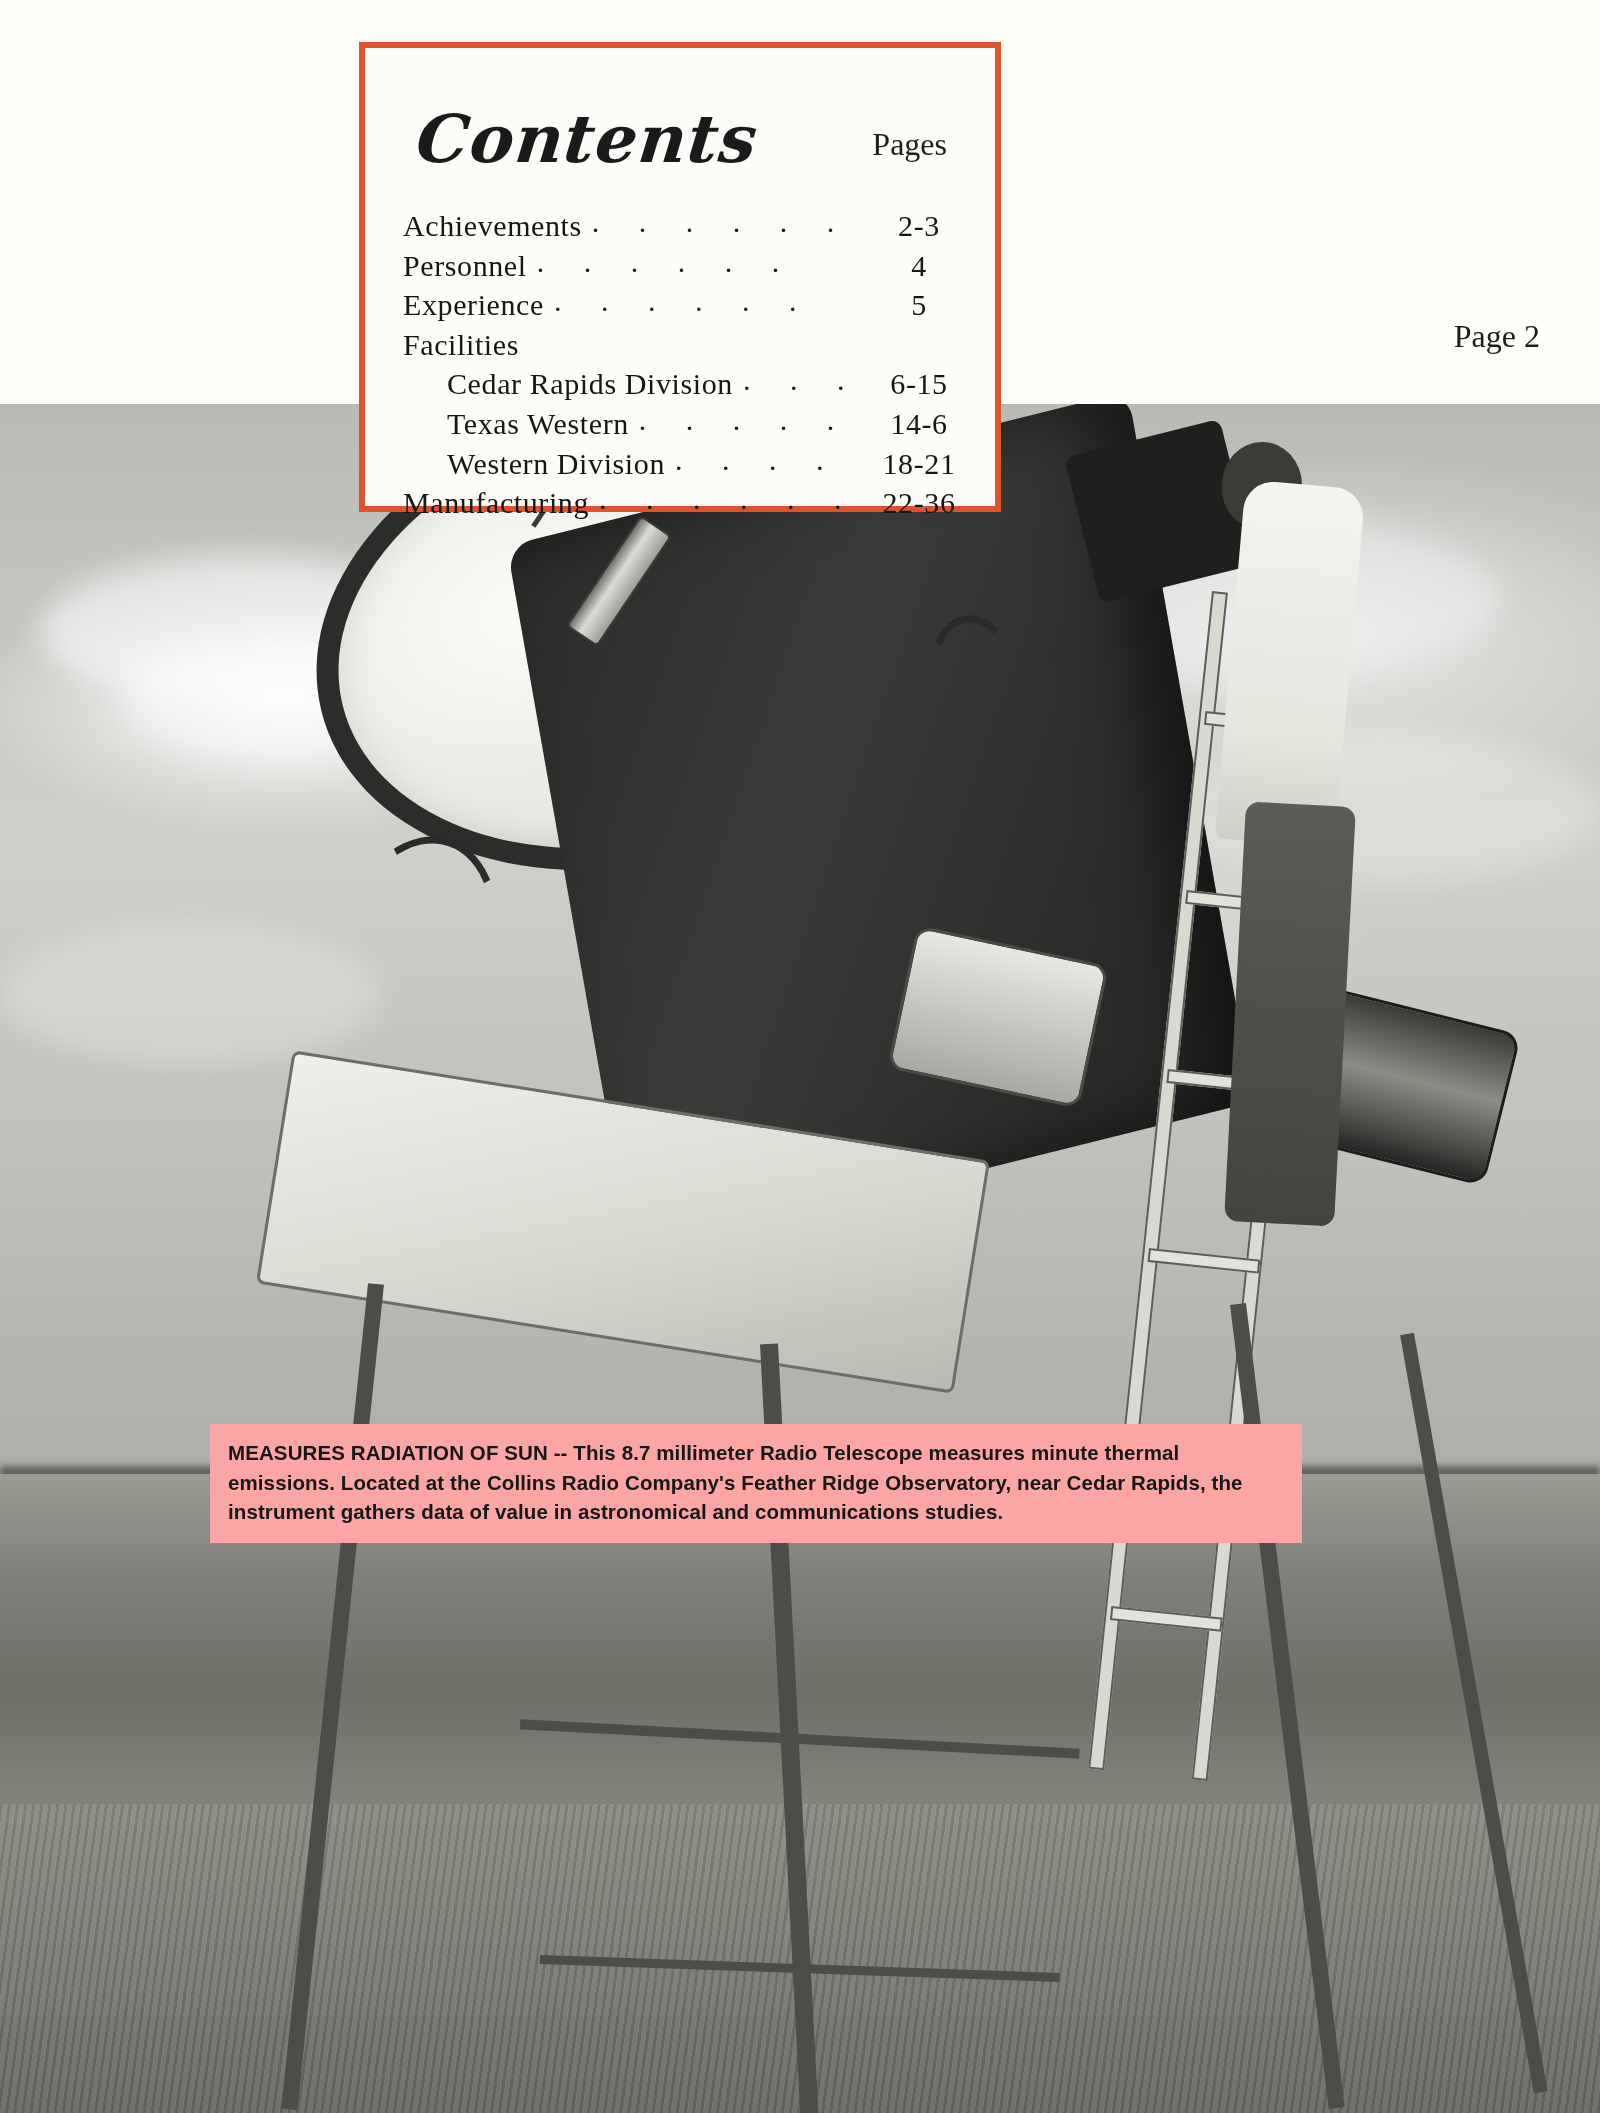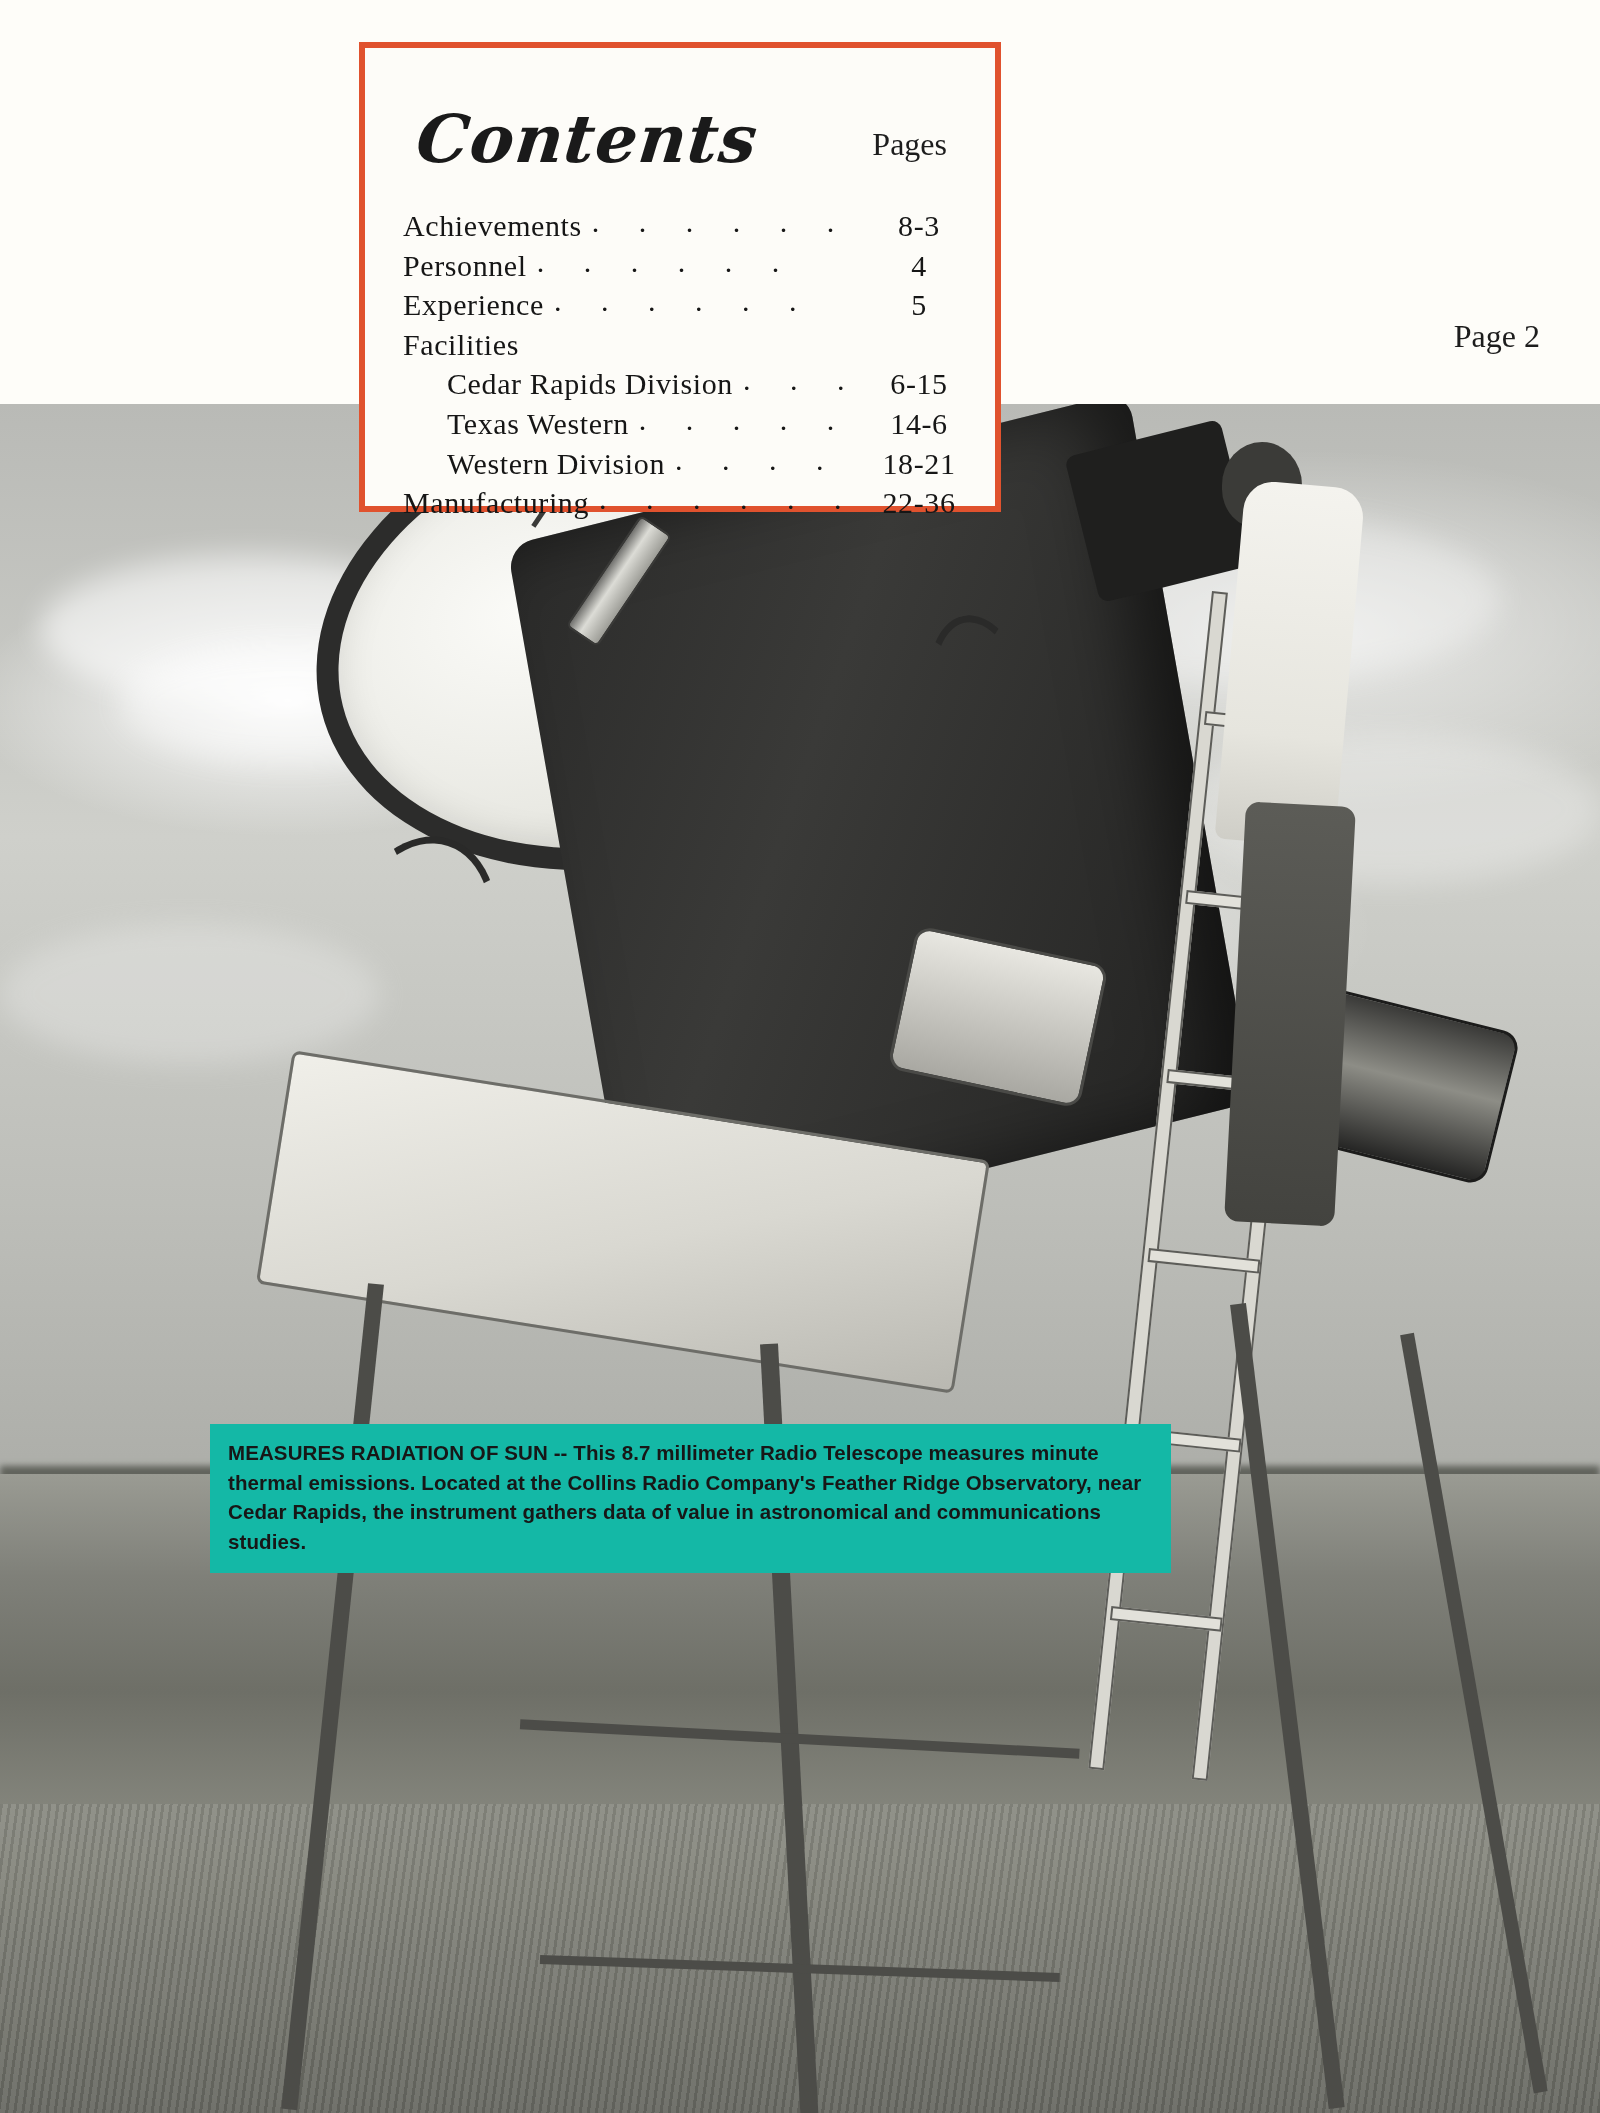--- a/index.html
+++ b/index.html
@@ -272,22 +272,22 @@
     top: 318px;
     font-size: 32px;
     color: #1d1d1d;
   }
 
   
   .caption {
     position: absolute;
     left: 210px;
     top: 1424px;
-    width: 961px;
-    background: #14b8a6;
+    width: 1092px;
+    background: #fca5a5;
     padding: 14px 18px 16px 18px;
     box-sizing: border-box;
     font-family: "Liberation Sans", sans-serif;
     font-size: 20.5px;
     line-height: 1.45;
     color: #171717;
     font-weight: bold;
     letter-spacing: 0.1px;
   }
   .caption .lead { font-weight: bold; }
@@ -357,21 +357,21 @@
 
   <div class="contents-card">
     <div class="contents-title">Contents</div>
     <div class="pages-label">Pages</div>
 
     <div class="toc">
 
       <div class="toc-row">
         <span class="toc-label">Achievements</span>
         <span class="toc-dots">. . . . . .</span>
-        <span class="toc-page">8-3</span>
+        <span class="toc-page">2-3</span>
       </div>
 
       <div class="toc-row">
         <span class="toc-label">Personnel</span>
         <span class="toc-dots">. . . . . .</span>
         <span class="toc-page">4</span>
       </div>
 
       <div class="toc-row">
         <span class="toc-label">Experience</span>

